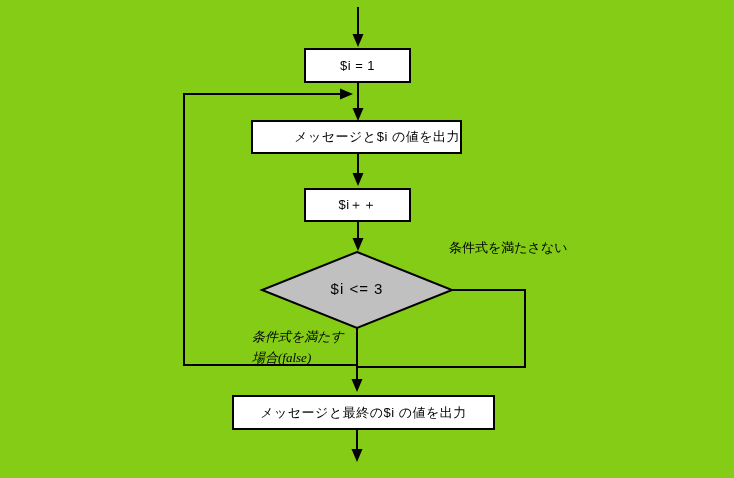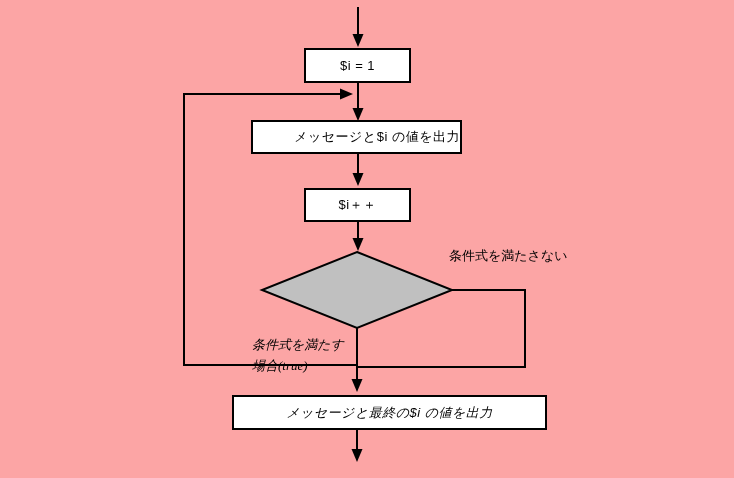--- a/index.html
+++ b/index.html
@@ -1,19 +1,19 @@
 <!DOCTYPE html>
 <html><head>
 <meta charset="utf-8">
 <style>
   html,body{margin:0;padding:0;background:#ffffff;}
   .canvas{
     position:relative;
     width:734px;height:478px;
-    background:#fca5a5;
+    background:#84cc16;
     font-family:"Liberation Sans","DejaVu Sans",sans-serif;
     color:#000;
     overflow:hidden;
   }
   .edges{position:absolute;left:0;top:0;}
   .node{
     position:absolute;
     box-sizing:border-box;
     border:2px solid #000;
     background:#ffffff;
@@ -27,21 +27,20 @@
     text-align:center;
     font-size:15px;
     letter-spacing:1px;
     white-space:nowrap;
   }
   .edge-label{
     position:absolute;
     font-size:13px;
     line-height:21px;
     white-space:nowrap;
-    margin-top:8px;
   }
   .latin-serif{
     font-family:"Liberation Serif","DejaVu Serif",serif;
   }
 </style>
 </head>
 <body>
 
 <div class="canvas">
 
@@ -82,27 +81,28 @@
   </div>
 
   <div class="node" style="left:251px;top:120px;width:211px;height:34px;justify-content:flex-end;">
     <span>メッセージと$i の値を出力</span>
   </div>
 
   <div class="node" style="left:304px;top:188px;width:107px;height:34px;">
     <span>$i＋＋</span>
   </div>
 
+  <div class="decision-label" style="left:262px;top:280px;width:190px;">$i &lt;= 3</div>
 
-  <div class="node" style="left:232px;top:395px;width:315px;height:35px;font-style:italic;">
+  <div class="node" style="left:232px;top:395px;width:263px;height:35px;">
     <span>メッセージと最終の$i の値を出力</span>
   </div>
 
   <div class="edge-label" style="left:449px;top:237px;">
     <div>条件式を満たさない</div>
   </div>
 
   <div class="edge-label" style="left:252px;top:326px;font-style:italic;">
     <div>条件式を満たす</div>
-    <div><span>場合</span><span class="latin-serif">(true)</span></div>
+    <div><span>場合</span><span class="latin-serif">(false)</span></div>
   </div>
 
 </div>
 
 </body></html>

